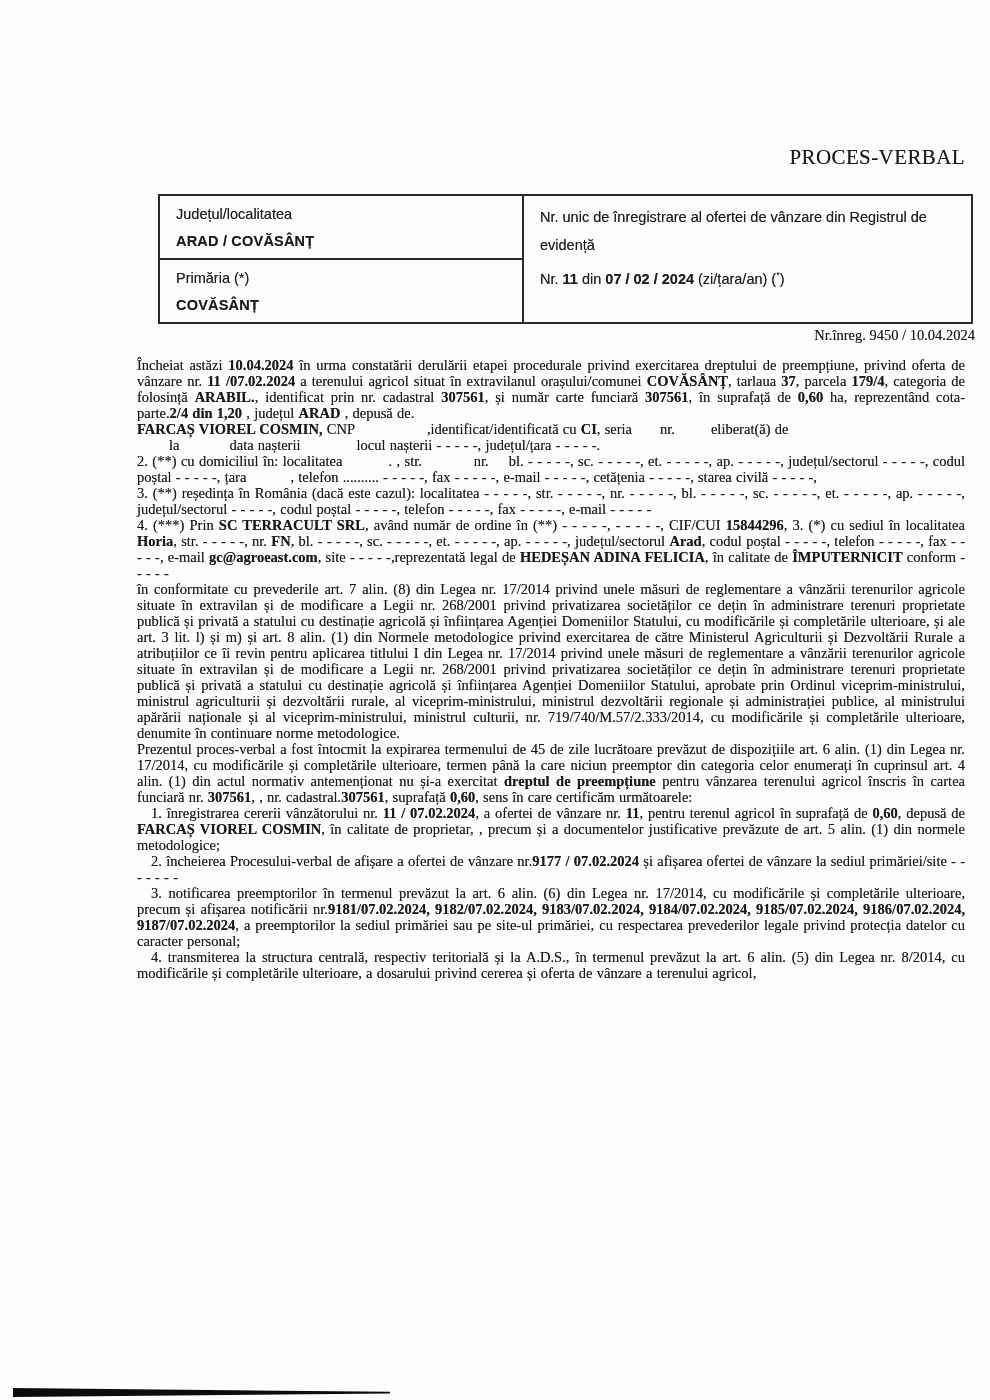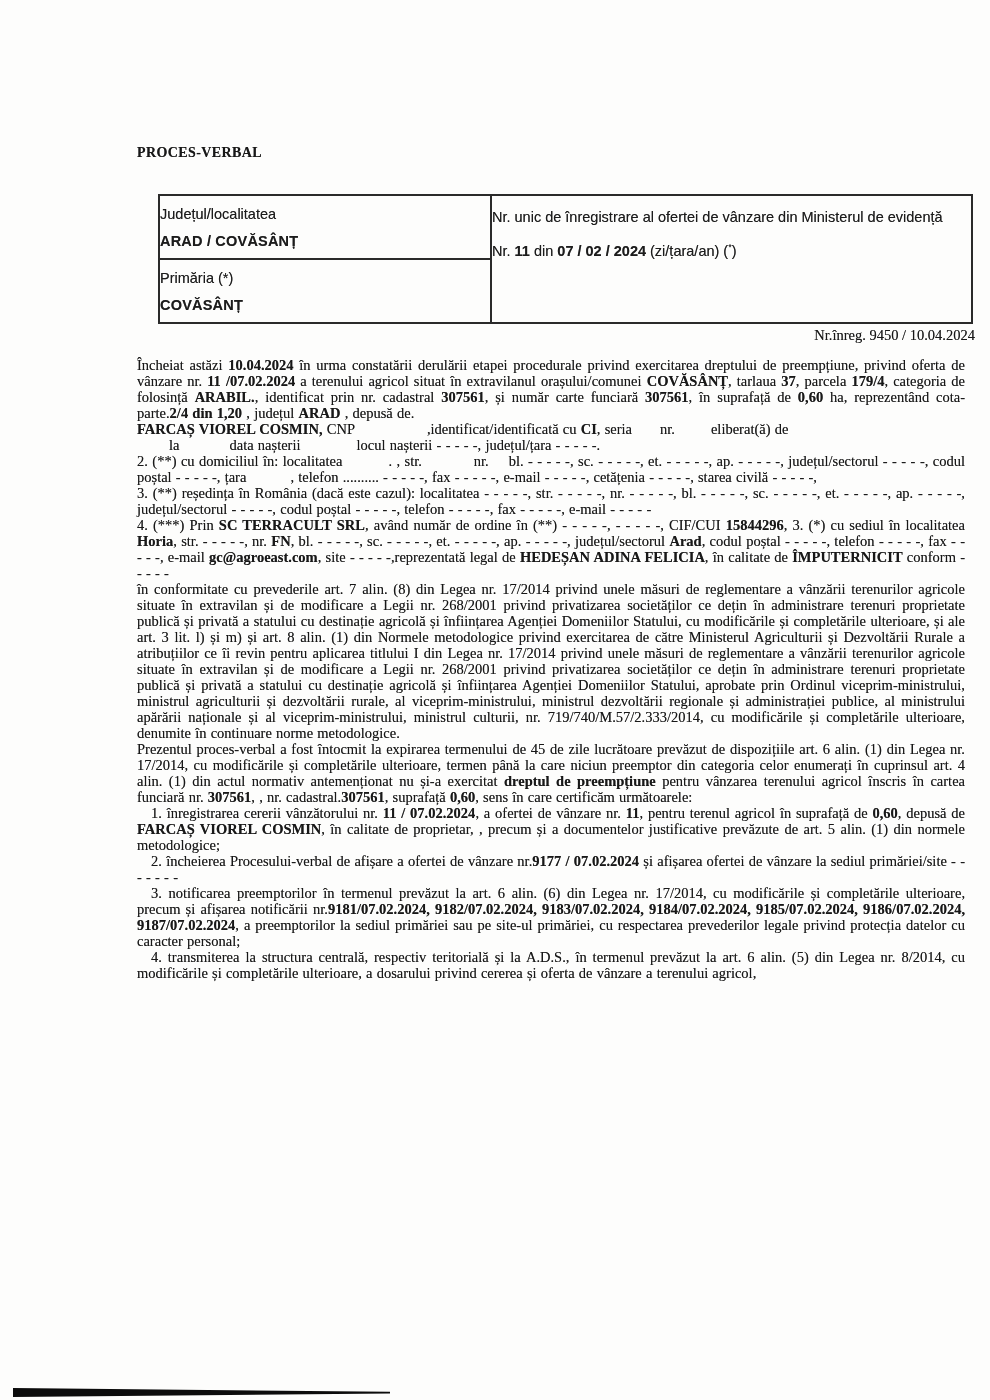--- a/index.html
+++ b/index.html
@@ -2,28 +2,28 @@
 <html><head>
 <meta charset="utf-8">
 <style>
   html,body{margin:0;padding:0;background:#e8e8e8;}
   .page{
     position:relative;width:990px;height:1400px;background:#fdfdfc;
     font-family:"Liberation Serif", serif;color:#181818;overflow:hidden;
     text-shadow:0 0 .4px rgba(20,20,20,.55);
   }
   .annex{position:absolute;top:106px;right:15px;font-size:14.5px;}
-  .doc-title{position:absolute;top:145px;left:137px;width:828px;text-align:left;
-    font-weight:bold;font-size:14px;letter-spacing:.4px;}
+  .doc-title{position:absolute;top:145px;left:137px;width:828px;text-align:right;
+    font-weight:normal;font-size:21px;letter-spacing:.4px;}
   .doc-subtitle{position:absolute;top:171px;left:110px;width:880px;text-align:center;
     font-weight:bold;font-size:15px;}
   table.hdr{position:absolute;top:194px;left:158px;width:815px;border-collapse:collapse;
     font-family:"Liberation Sans", sans-serif;font-size:14.5px;color:#1c1c1c;
     table-layout:fixed;}
-  table.hdr td{border:2px solid #2a2a2a;vertical-align:top;padding:7px 0 6px;}
+  table.hdr td{border:2px solid #2a2a2a;vertical-align:top;padding:7px 16px 6px;}
   table.hdr td.c1{width:330px;}
   table.hdr tr.r1 td{height:48px;}
   table.hdr tr.r2 td{height:46px;}
   .cell-label{line-height:22px;}
   .cell-value{font-weight:bold;margin-top:5px;line-height:22px;letter-spacing:.2px;}
   td.c2{padding:12px 14px 6px 13px;line-height:28px;}
   .reg-number-line{margin-top:2px;}
   .regnote{position:absolute;top:327px;right:15px;font-size:14.5px;text-align:right;}
   .body{position:absolute;top:357px;left:137px;width:828px;
     font-size:14.5px;line-height:16px;text-align:justify;word-spacing:.04em;}
@@ -44,21 +44,21 @@
   <div class="doc-title">PROCES-VERBAL</div>
 
   <table class="hdr">
     <tbody>
         <tr class="r1">
       <td class="c1">
         <div class="cell-label">Județul/localitatea</div>
         <div class="cell-value">ARAD / COVĂSÂNȚ</div>
       </td>
       <td class="c2" rowspan="2">
-        <div class="reg-caption">Nr. unic de înregistrare al ofertei de vânzare din Ministerul de evidență</div>
+        <div class="reg-caption">Nr. unic de înregistrare al ofertei de vânzare din Registrul de evidență</div>
         <div class="reg-number-line"><span>Nr. </span><span class="b">11</span><span> din </span><span class="b">07 / 02 / 2024</span><span> (zi/țara/an) (</span><sup>*</sup><span>)</span></div>
       </td>
     </tr>
     <tr class="r2">
       <td class="c1">
         <div class="cell-label">Primăria (*)</div>
         <div class="cell-value">COVĂSÂNȚ</div>
       </td>
     </tr>
   </tbody>

